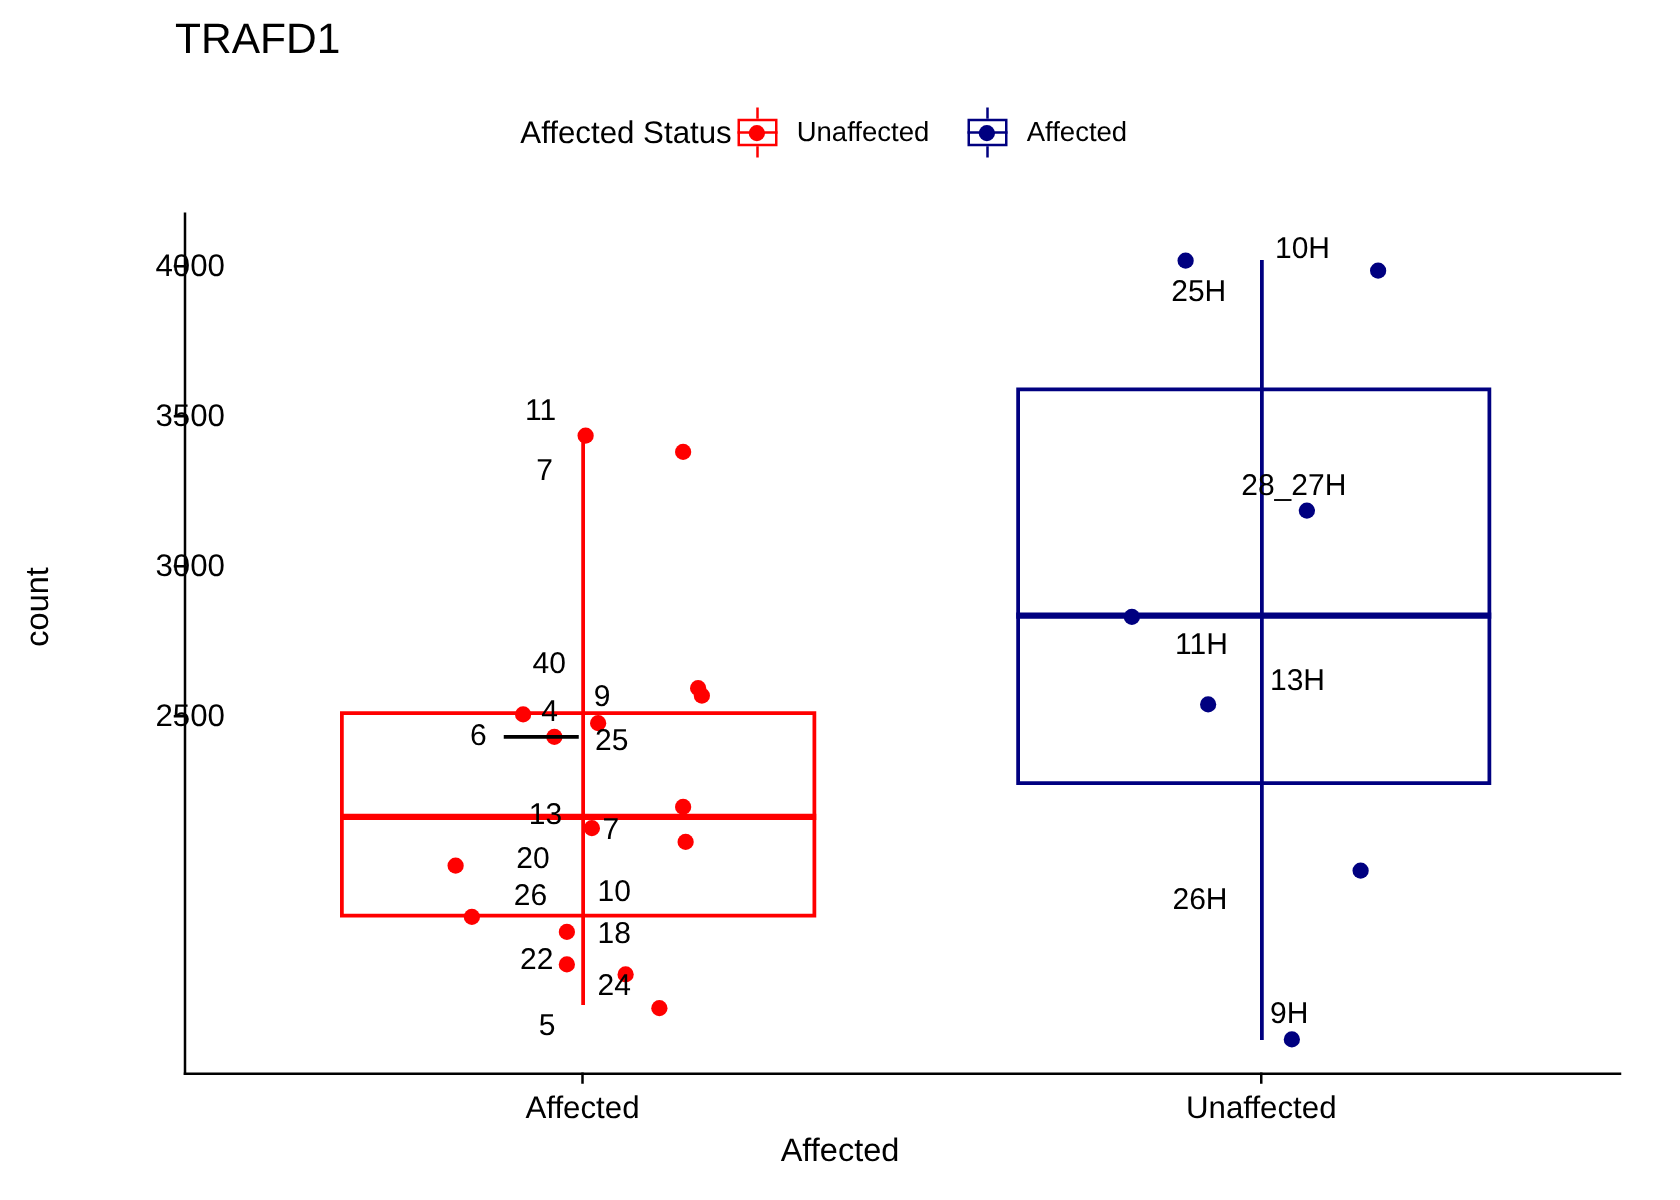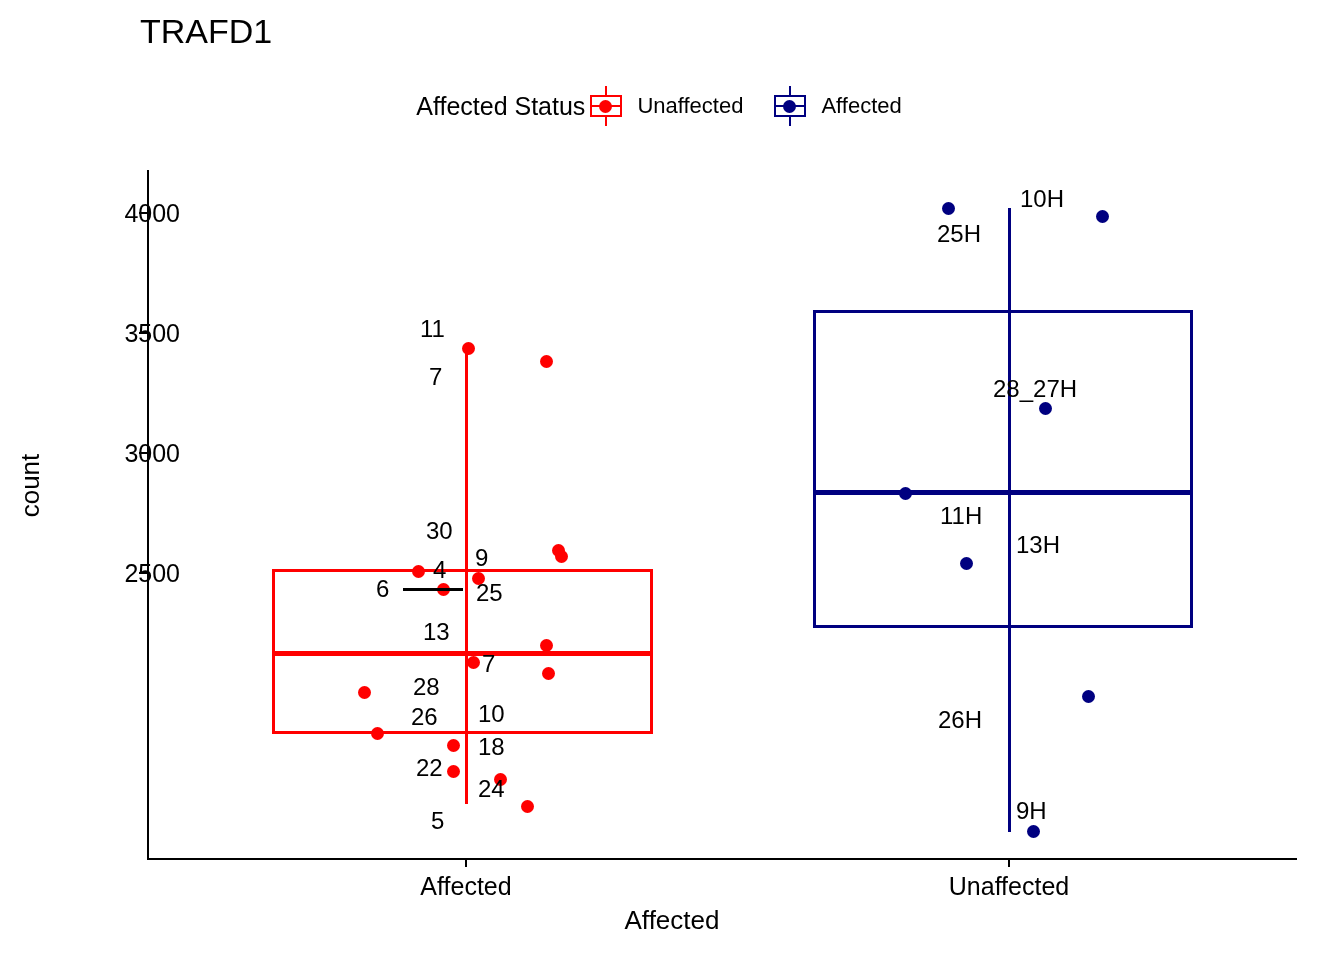--- a/index.html
+++ b/index.html
@@ -112,28 +112,28 @@
     <div class="pt" style="left:229px;top:563px;background:#FF0000;"></div>
     <div class="pt" style="left:305px;top:575px;background:#FF0000;"></div>
     <div class="pt" style="left:305px;top:601px;background:#FF0000;"></div>
     <div class="pt" style="left:352px;top:609px;background:#FF0000;"></div>
     <div class="pt" style="left:379px;top:636px;background:#FF0000;"></div>
 
     <div class="seg" style="left:255px;top:418px;width:60px;"></div>
 
     <div class="ptlabel" style="left:272px;top:145px;">11</div>
     <div class="ptlabel" style="left:281px;top:193px;">7</div>
-    <div class="ptlabel" style="left:278px;top:347px;">30</div>
+    <div class="ptlabel" style="left:278px;top:347px;">40</div>
     <div class="ptlabel" style="left:285px;top:386px;">4</div>
     <div class="ptlabel" style="left:327px;top:374px;">9</div>
     <div class="ptlabel" style="left:228px;top:405px;">6</div>
     <div class="ptlabel" style="left:328px;top:409px;">25</div>
-    <div class="ptlabel" style="left:275px;top:448px;">13</div>
+    <div class="ptlabel" style="left:275px;top:468px;">13</div>
     <div class="ptlabel" style="left:334px;top:480px;">7</div>
-    <div class="ptlabel" style="left:265px;top:503px;">28</div>
+    <div class="ptlabel" style="left:265px;top:503px;">20</div>
     <div class="ptlabel" style="left:330px;top:530px;">10</div>
     <div class="ptlabel" style="left:263px;top:533px;">26</div>
     <div class="ptlabel" style="left:268px;top:584px;">22</div>
     <div class="ptlabel" style="left:330px;top:563px;">18</div>
     <div class="ptlabel" style="left:330px;top:605px;">24</div>
     <div class="ptlabel" style="left:283px;top:637px;">5</div>
 
     <div class="whisker" style="left:860px;top:38px;width:3px;height:624px;background:#000080;"></div>
 
     <div class="box" style="left:665px;top:140px;width:380px;height:318px;border:3px solid #000080;"></div>

